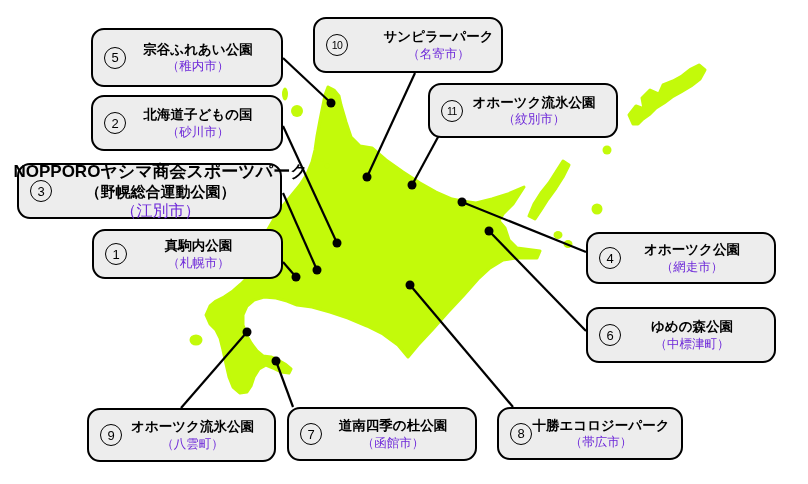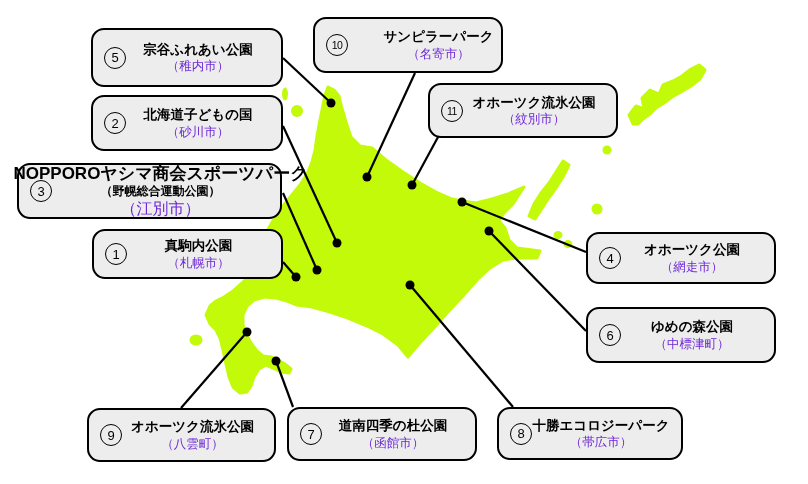--- a/index.html
+++ b/index.html
@@ -29,21 +29,21 @@
     display:flex;align-items:center;justify-content:center;
     font-size:13px;color:#000;
     box-sizing:border-box;
     background:transparent;
   }
   .callout .num.two{font-size:10.5px;letter-spacing:-0.5px;}
   .callout .txt{margin-left:30px;margin-right:8px;}
   .park{font-weight:bold;font-size:13.5px;line-height:1.3;color:#000;white-space:nowrap;}
   .city{font-size:12.5px;line-height:1.3;color:#6d28d9;white-space:nowrap;}
   .three-line .park{font-size:17px;line-height:1.2;}
-  .three-line .sub{font-weight:bold;font-size:12px;line-height:1.2;color:#000;white-space:nowrap;}
+  .three-line .sub{font-weight:bold;font-size:15px;line-height:1.2;color:#000;white-space:nowrap;}
   .three-line .city{font-size:16px;line-height:1.2;font-family:Liberation Serif, serif;}
 </style>
 </head>
 <body>
 
 <div id="stage">
 
   <svg id="map-svg" width="808" height="484" viewBox="0 0 808 484">
 
     <g fill="#c3fa0a" stroke="#c3fa0a" stroke-width="3" stroke-linejoin="round">

